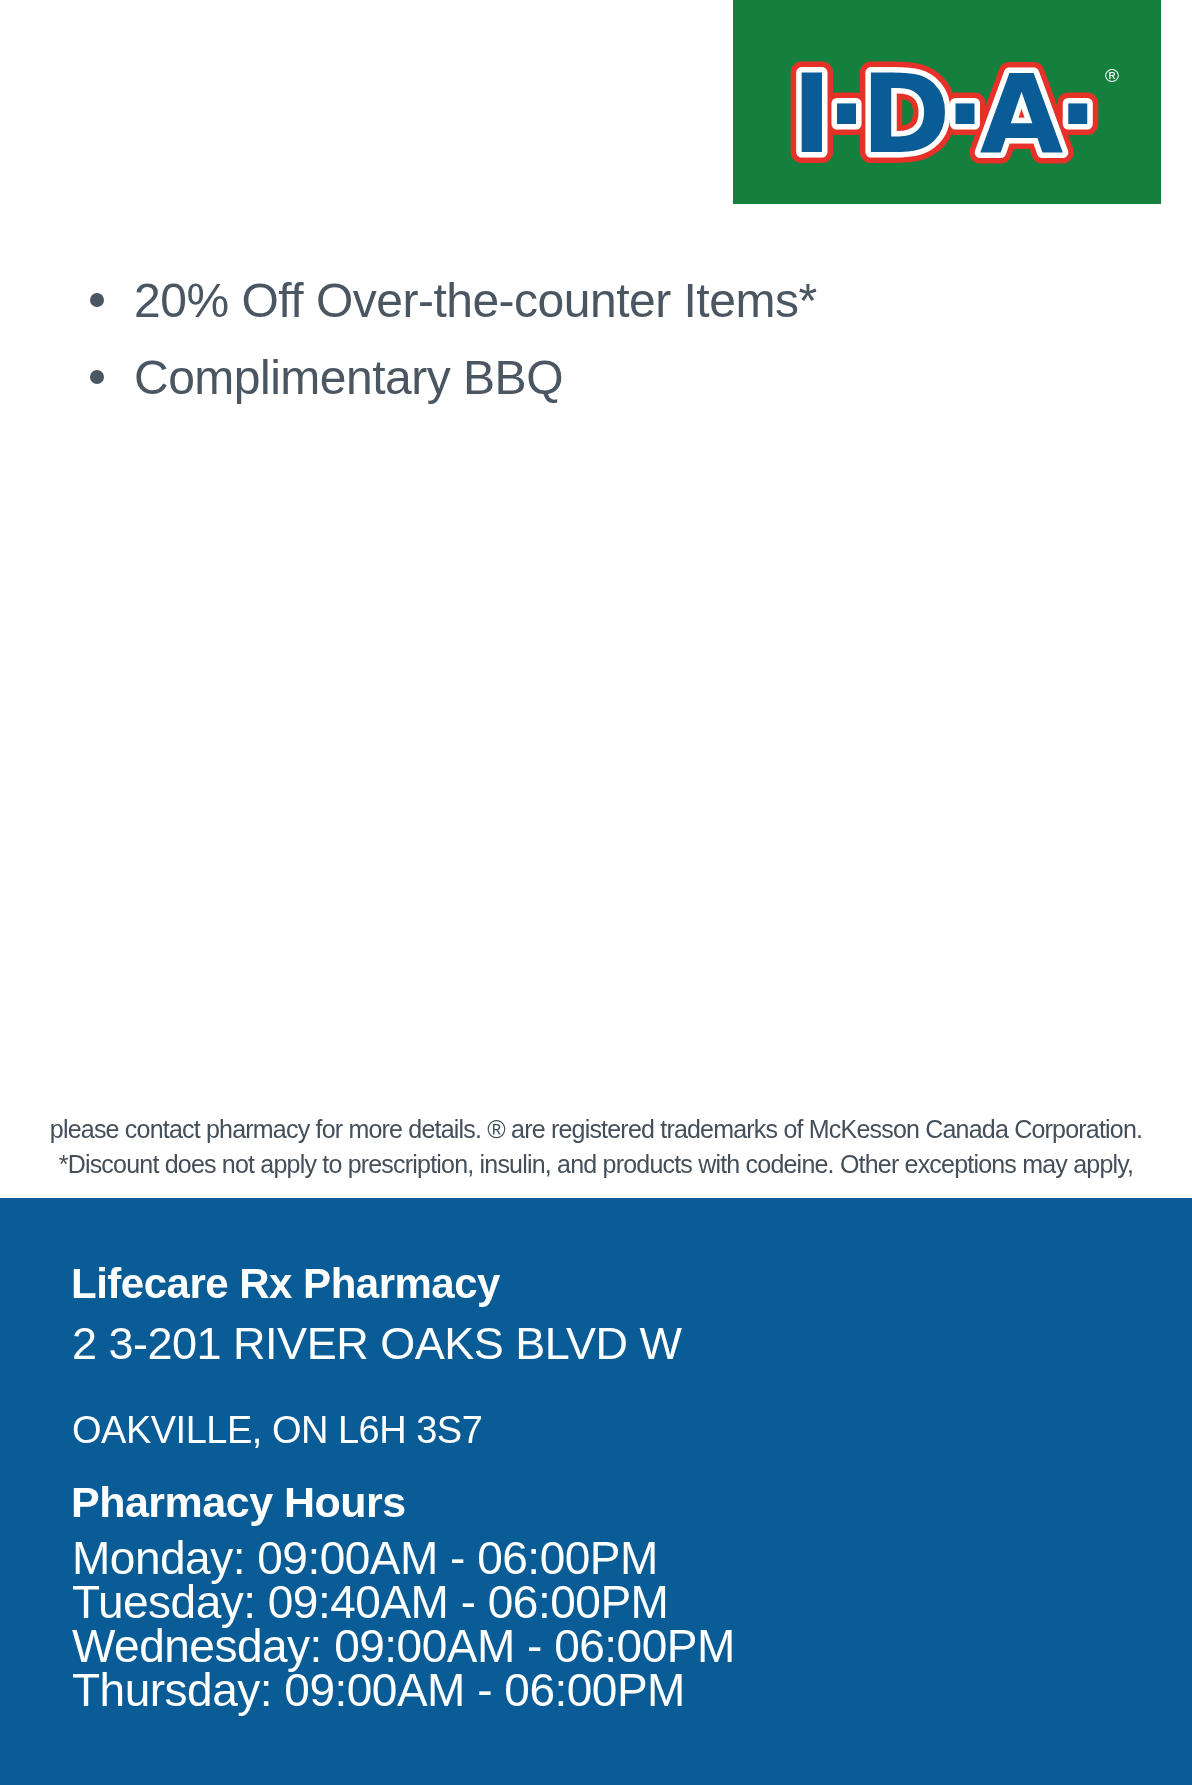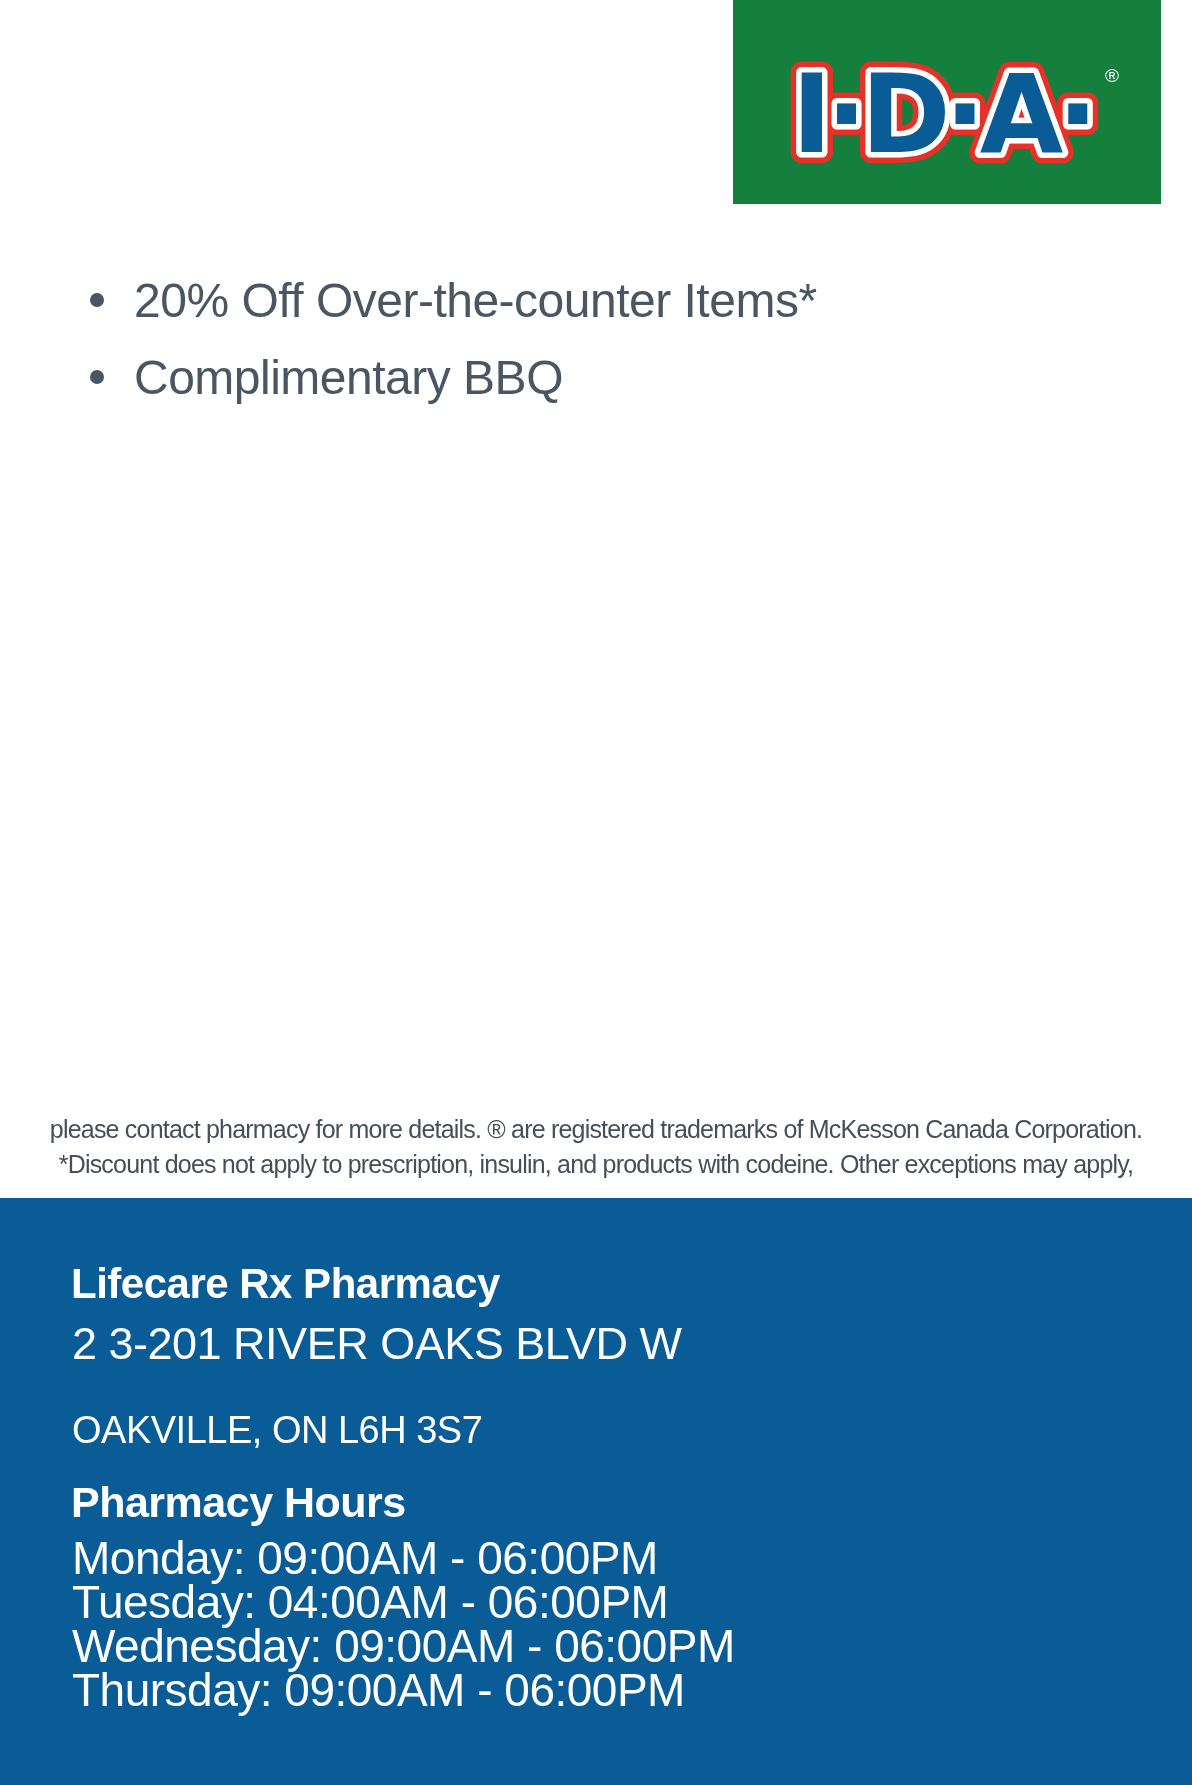--- a/index.html
+++ b/index.html
@@ -80,18 +80,18 @@
 </div>
 
 <div class="footer">
   <div class="pharmacy-name">Lifecare Rx Pharmacy</div>
   <div class="addr1">2 3-201 RIVER OAKS BLVD W</div>
   <div class="addr2">OAKVILLE, ON L6H 3S7</div>
   <div class="hours-title">Pharmacy Hours</div>
 
   <div class="hours-col left">
     <div class="hours-line">Monday: 09:00AM - 06:00PM</div>
-    <div class="hours-line">Tuesday: 04:00AM - 06:00PM</div>
+    <div class="hours-line">Tuesday: 09:40AM - 06:00PM</div>
     <div class="hours-line">Wednesday: 09:00AM - 06:00PM</div>
     <div class="hours-line">Thursday: 09:00AM - 06:00PM</div>
   </div>
 
 </div>
 
 </body></html>

